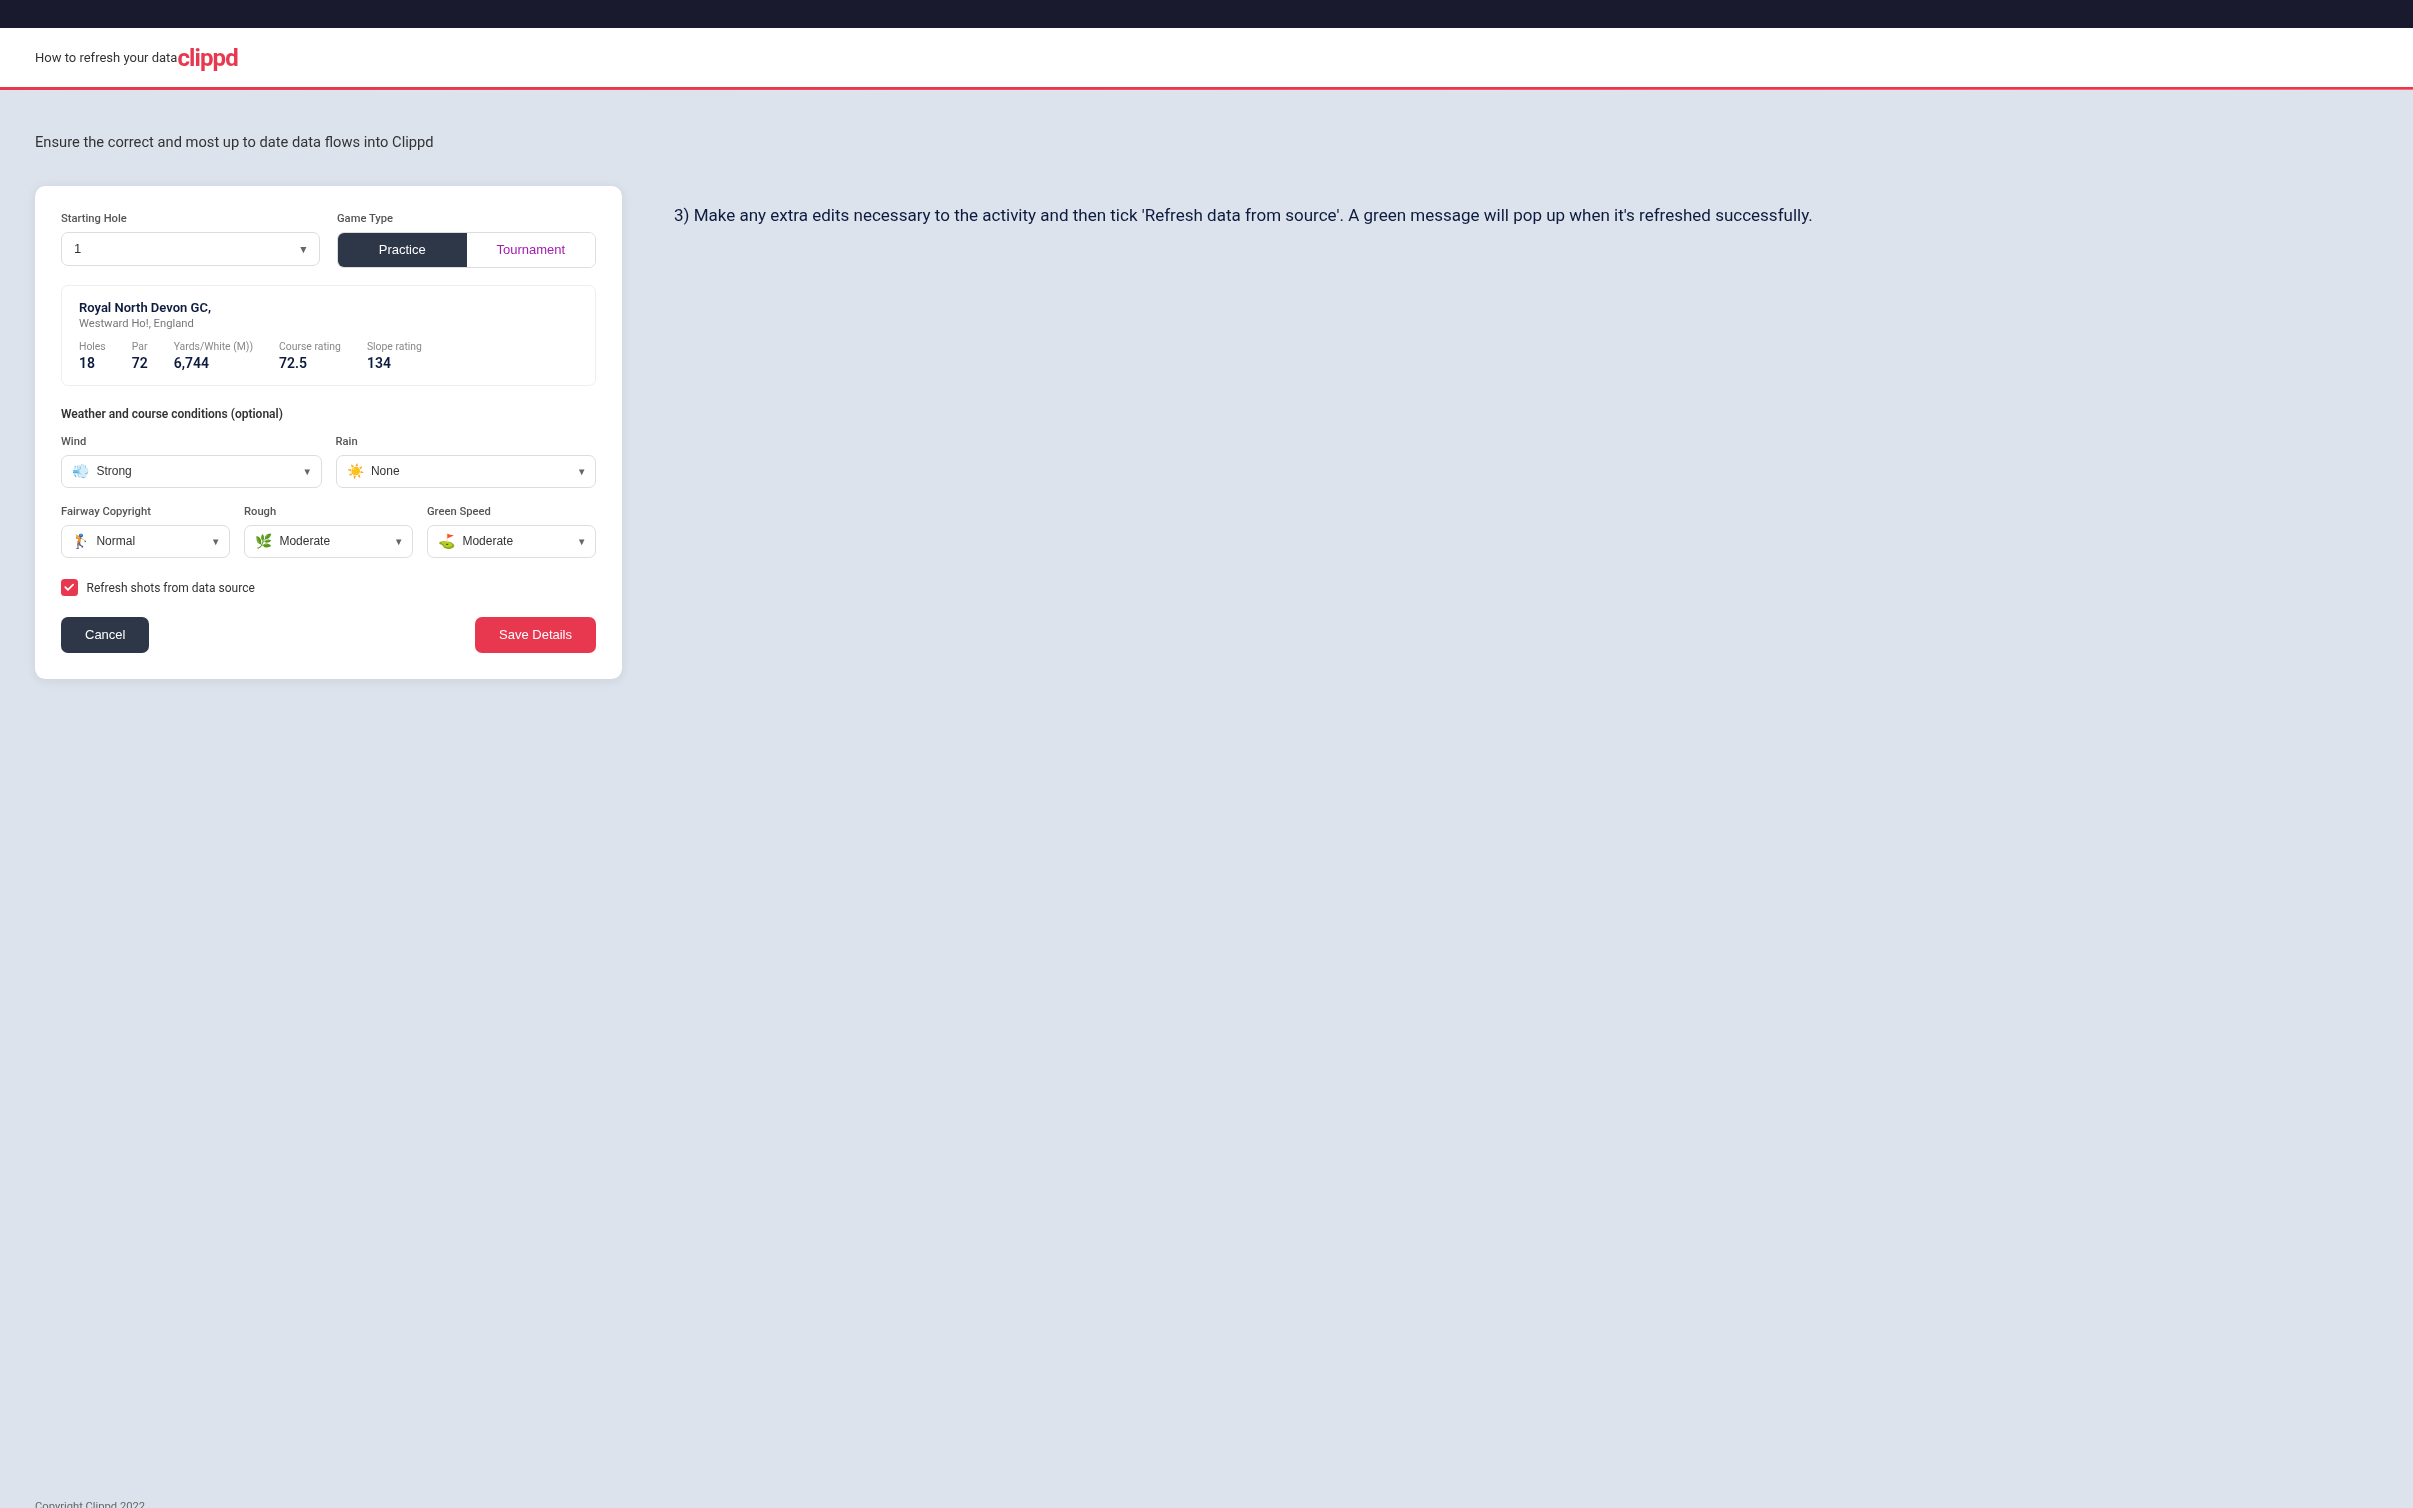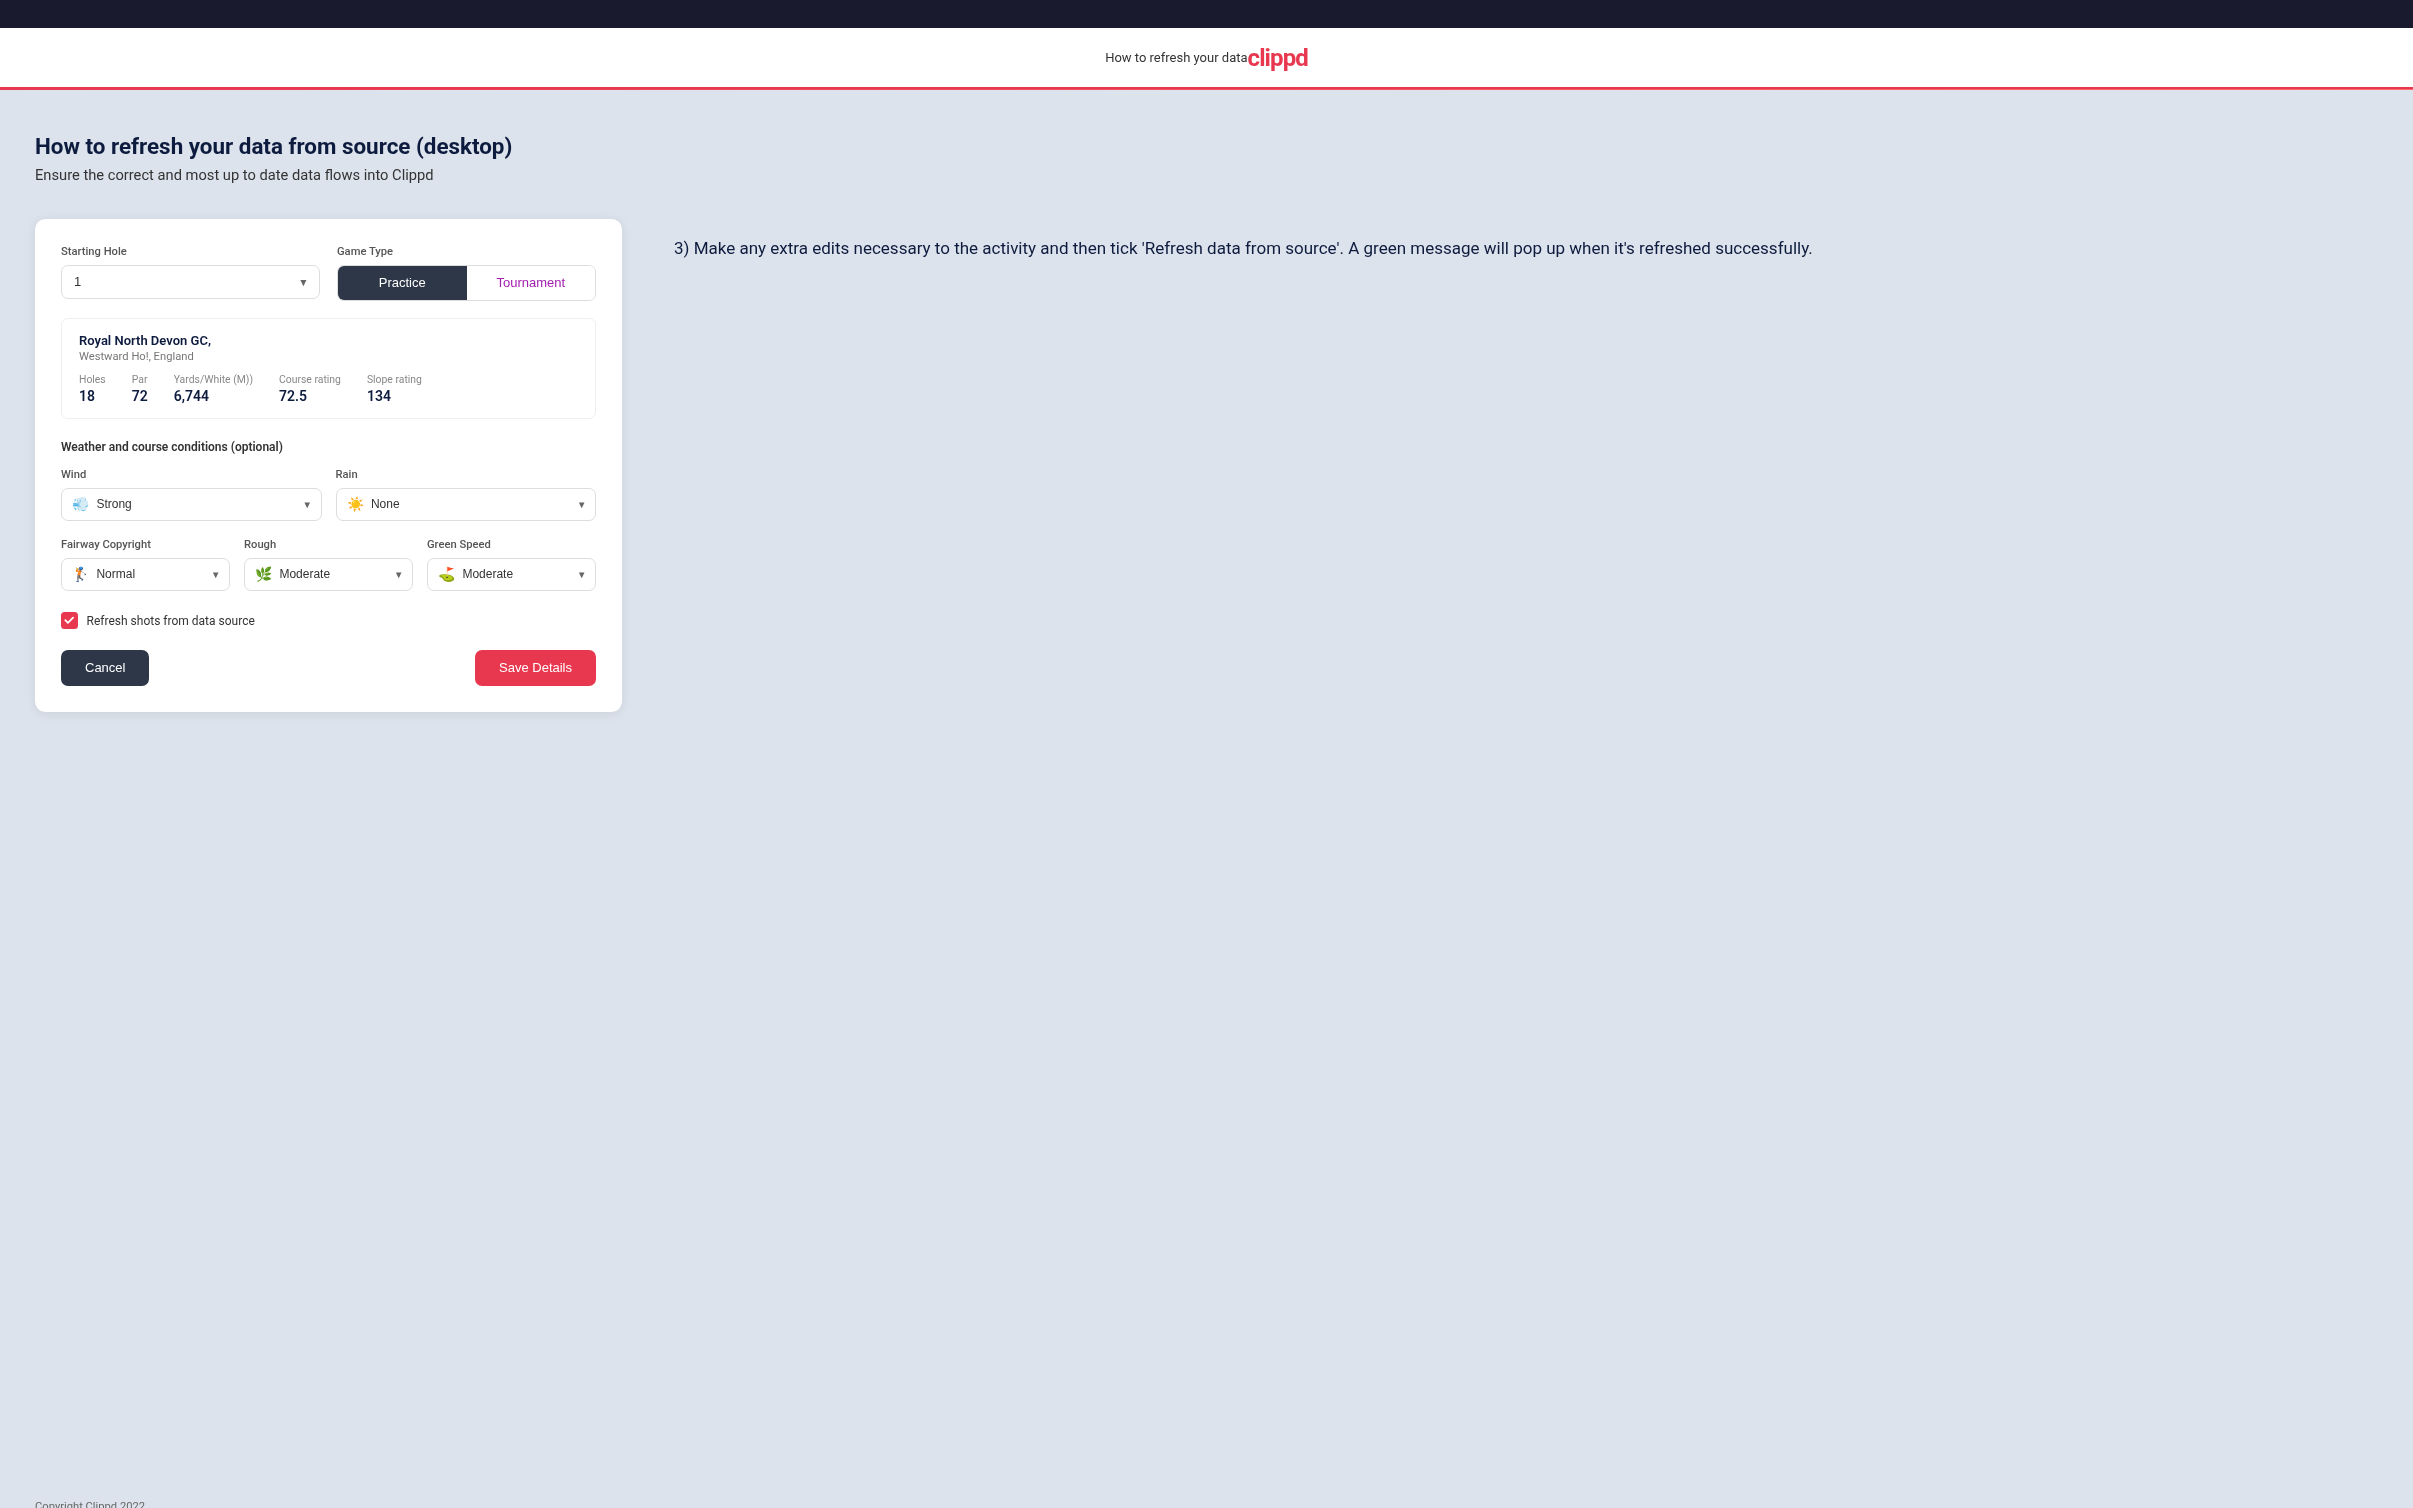--- a/index.html
+++ b/index.html
@@ -12,21 +12,21 @@
     .top-bar {
       background: #1a1a2e;
       height: 28px;
     }
 
     .header {
       background: #ffffff;
       padding: 15.5px 35px;
       display: flex;
       align-items: center;
-      justify-content: center;
+      justify-content: flex-start;
       border-bottom: 2.6px solid #e8384f;
     }
 
     .header-title {
       font-size: 13px;
       color: #333;
       font-weight: 400;
     }
 
     .logo {
@@ -335,21 +335,20 @@
 <div class="top-bar"></div>
 
 <div class="header">
   <span class="header-title">How to refresh your data</span>
   <span class="logo">clippd</span>
 </div>
 
 <div class="divider-line"></div>
 
 <div class="main-content">
-  <h1 class="page-heading">How to refresh your data from source (desktop)</h1>
   <p class="page-subheading">Ensure the correct and most up to date data flows into Clippd</p>
 
   <div class="content-layout">
 
     <div class="form-card">
 
       <div class="form-row">
         <div class="field-group">
           <div class="field-label">Starting Hole</div>
           <div class="select-wrapper">

